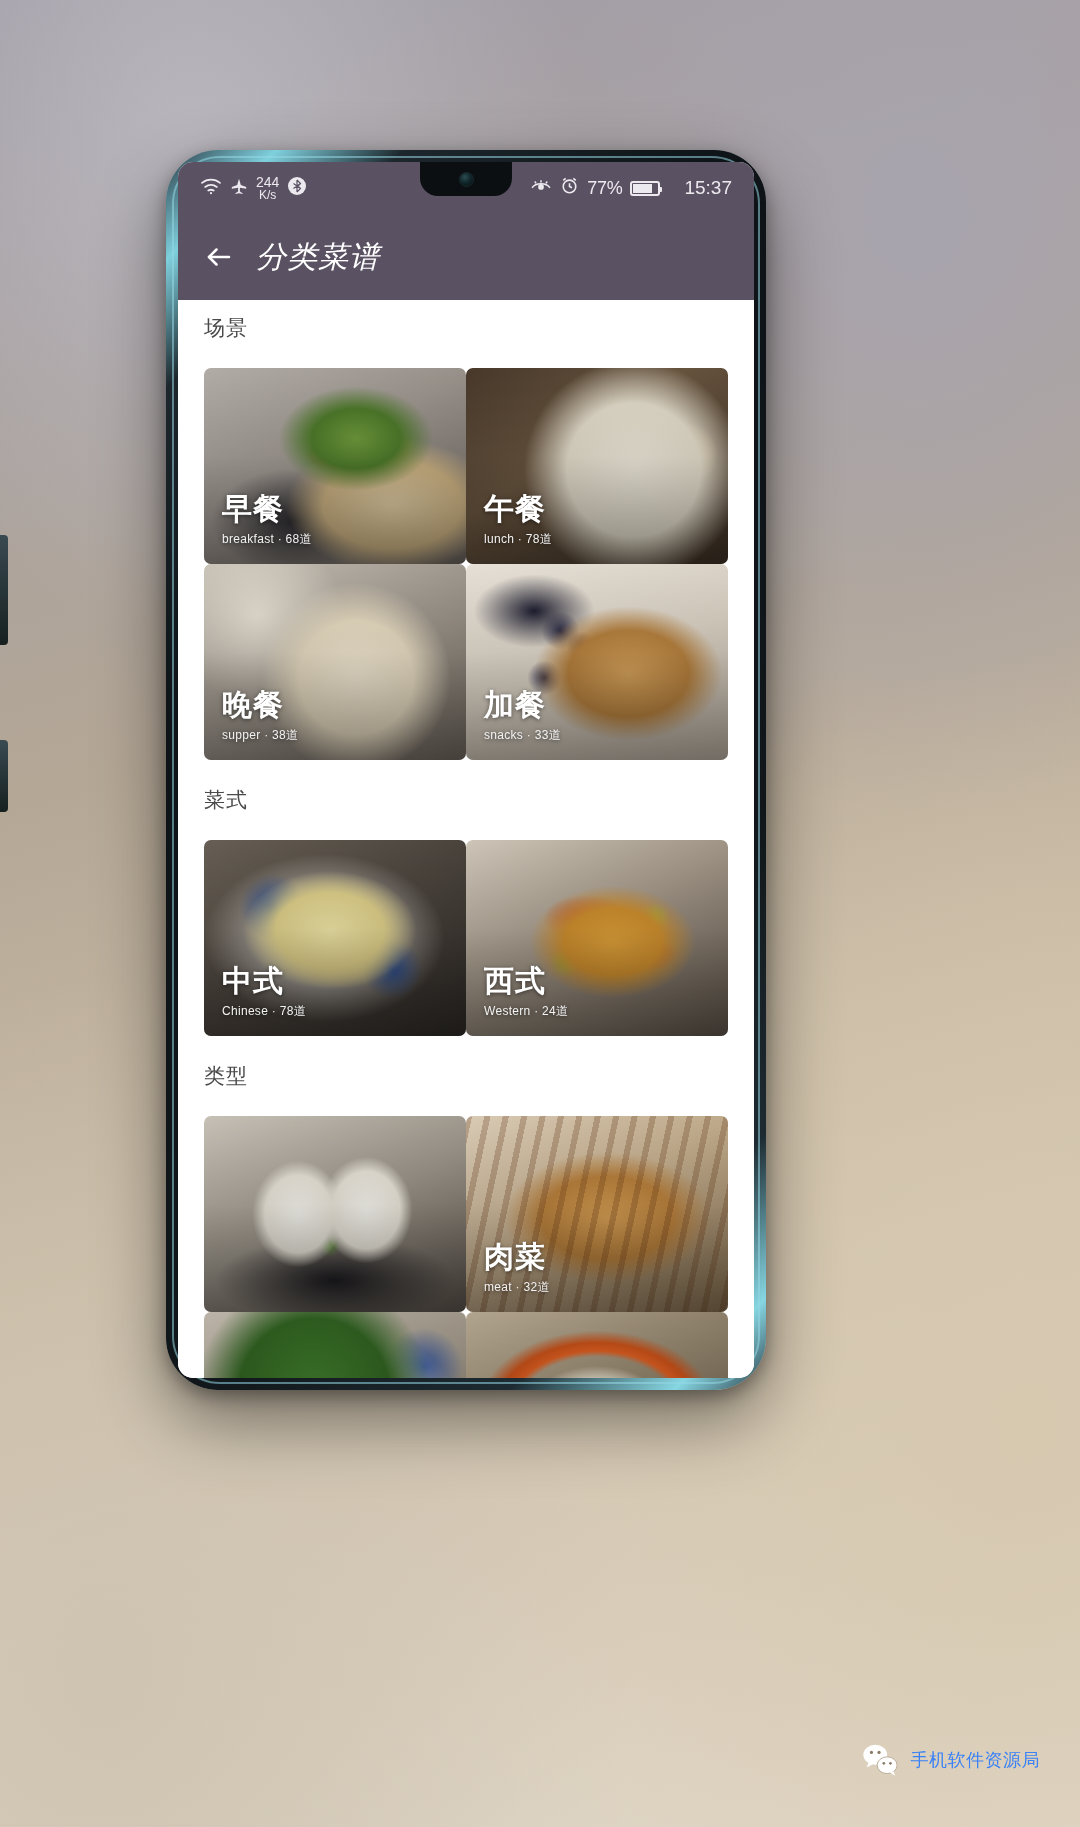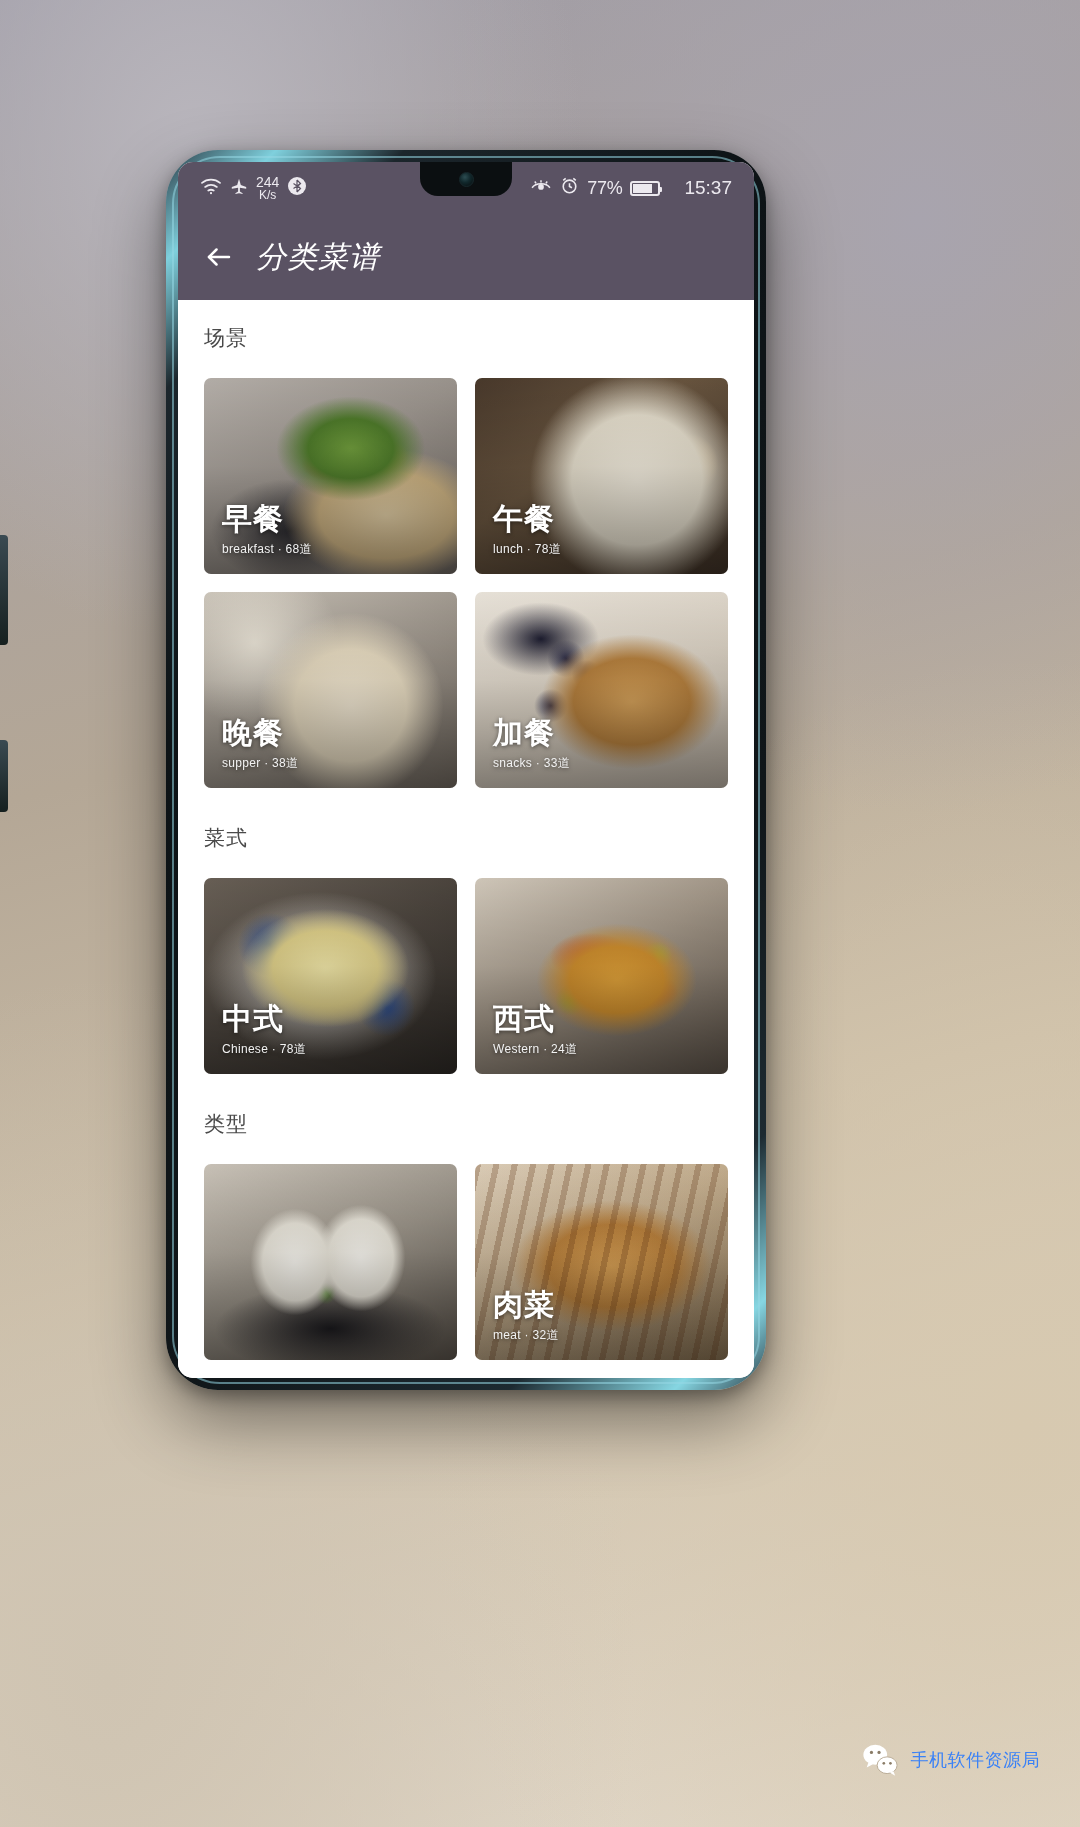--- a/index.html
+++ b/index.html
@@ -112,27 +112,27 @@
   
   .content {
     height: calc(100% - 52px - 86px);
     background: #ffffff;
     overflow: hidden;
     position: relative;
   }
   .section-title {
     font-size: 21px;
     color: #4a4a4a;
-    padding: 24px 26px 14px 26px;
+    padding: 14px 26px 14px 26px;
     letter-spacing: 1px;
   }
   .grid {
     display: grid;
     grid-template-columns: 1fr 1fr;
-    gap: 18px;
+    gap: 0;
     padding: 12px 26px;
   }
   .card {
     position: relative;
     height: 196px;
     border-radius: 7px;
     overflow: hidden;
     cursor: pointer;
   }
   .card .photo { position: absolute; inset: 0; }

